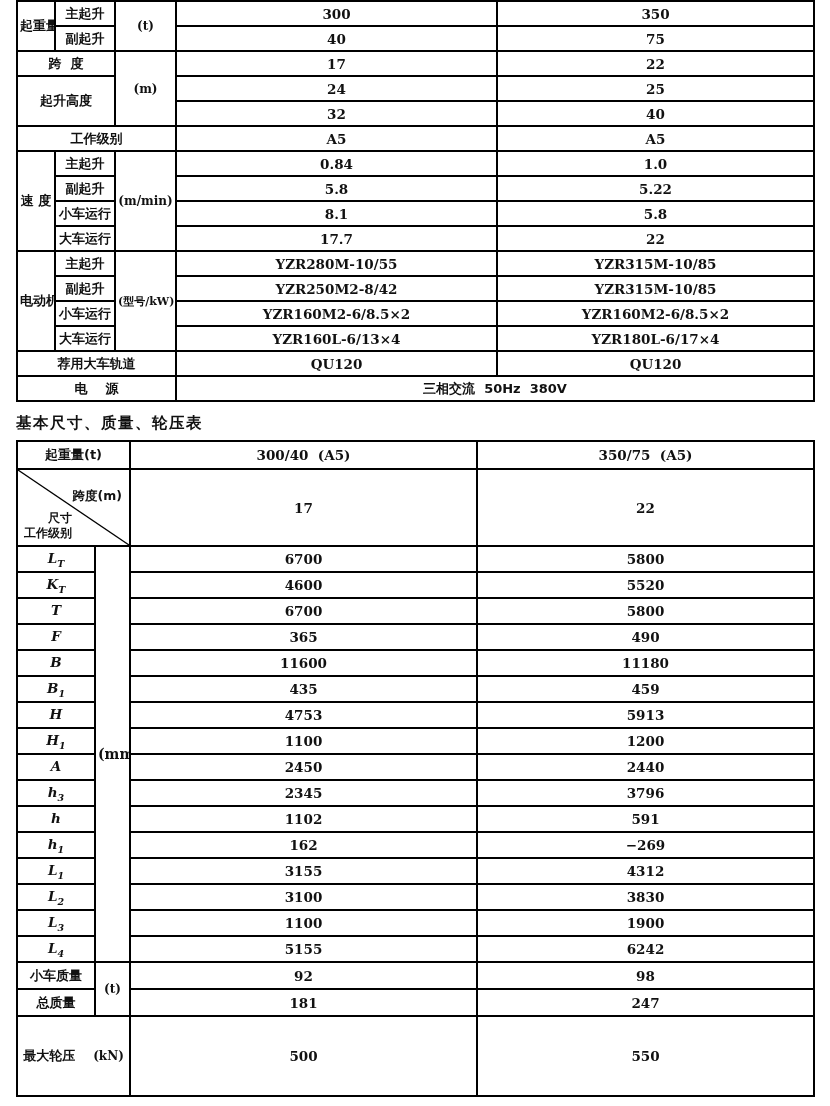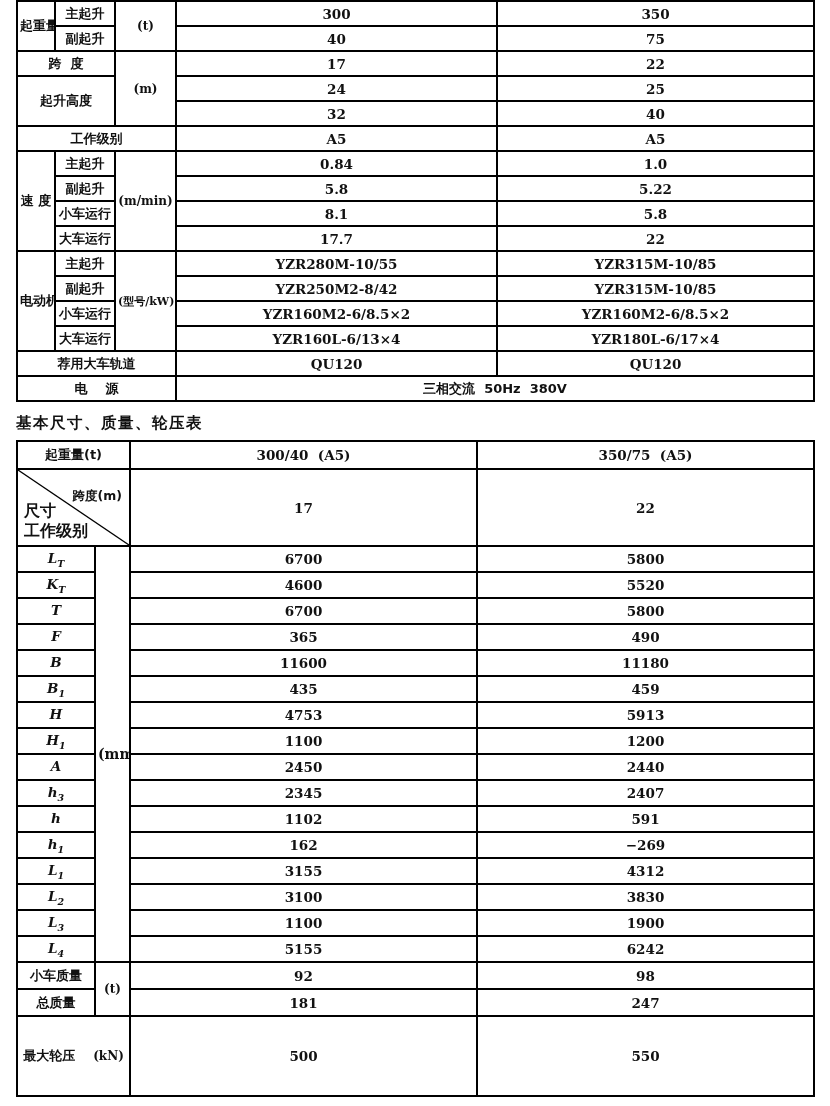--- a/index.html
+++ b/index.html
@@ -18,21 +18,21 @@
   .t2 td.dim { height:24px;border-radius:8px; }
   .t2 td.hd { height:26px; }
   .t2 td.ms { height:25px;text-align:center; }
   .num { font-family:"DejaVu Serif", serif; font-size:13.5px; }
   .unit { font-family:"DejaVu Serif", serif; font-size:12px; }
   .sym i { font-family:"DejaVu Serif", serif; font-style:italic; font-size:13.5px; }
   .sym sub { font-family:"DejaVu Serif", serif; font-style:italic; font-size:9.5px; }
   .diagcell { position:relative; padding:0; }
   .diagcell svg { position:absolute; left:0; top:0; width:100%; height:100%; display:block; }
   .dg-top { position:absolute; top:6px; right:7px; font-size:12.5px; font-weight:bold;margin-top:12px; }
-  .dg-bot { position:absolute; left:6px; bottom:4px; font-size:16px; font-weight:bold; text-align:left; line-height:1.25; }
+  .dg-bot { position:absolute; left:6px; bottom:4px; font-size:12px; font-weight:bold; text-align:right; line-height:1.25; }
   .wheel-wrap { display:flex; justify-content:center; gap:18px; align-items:center; }
 </style>
 </head>
 <body>
 
 <div class="sheet">
 
 
   <table class="t1">
     <colgroup>
@@ -199,21 +199,21 @@
       <td class="num dim">1200</td>
     </tr>
     <tr>
       <td class="sym dim"><i>A</i><sub></sub></td>
       <td class="num dim">2450</td>
       <td class="num dim">2440</td>
     </tr>
     <tr>
       <td class="sym dim"><i>h</i><sub>3</sub></td>
       <td class="num dim">2345</td>
-      <td class="num dim">2407</td>
+      <td class="num dim">3796</td>
     </tr>
     <tr>
       <td class="sym dim"><i>h</i><sub></sub></td>
       <td class="num dim">1102</td>
       <td class="num dim">591</td>
     </tr>
     <tr>
       <td class="sym dim"><i>h</i><sub>1</sub></td>
       <td class="num dim">162</td>
       <td class="num dim">−269</td>

